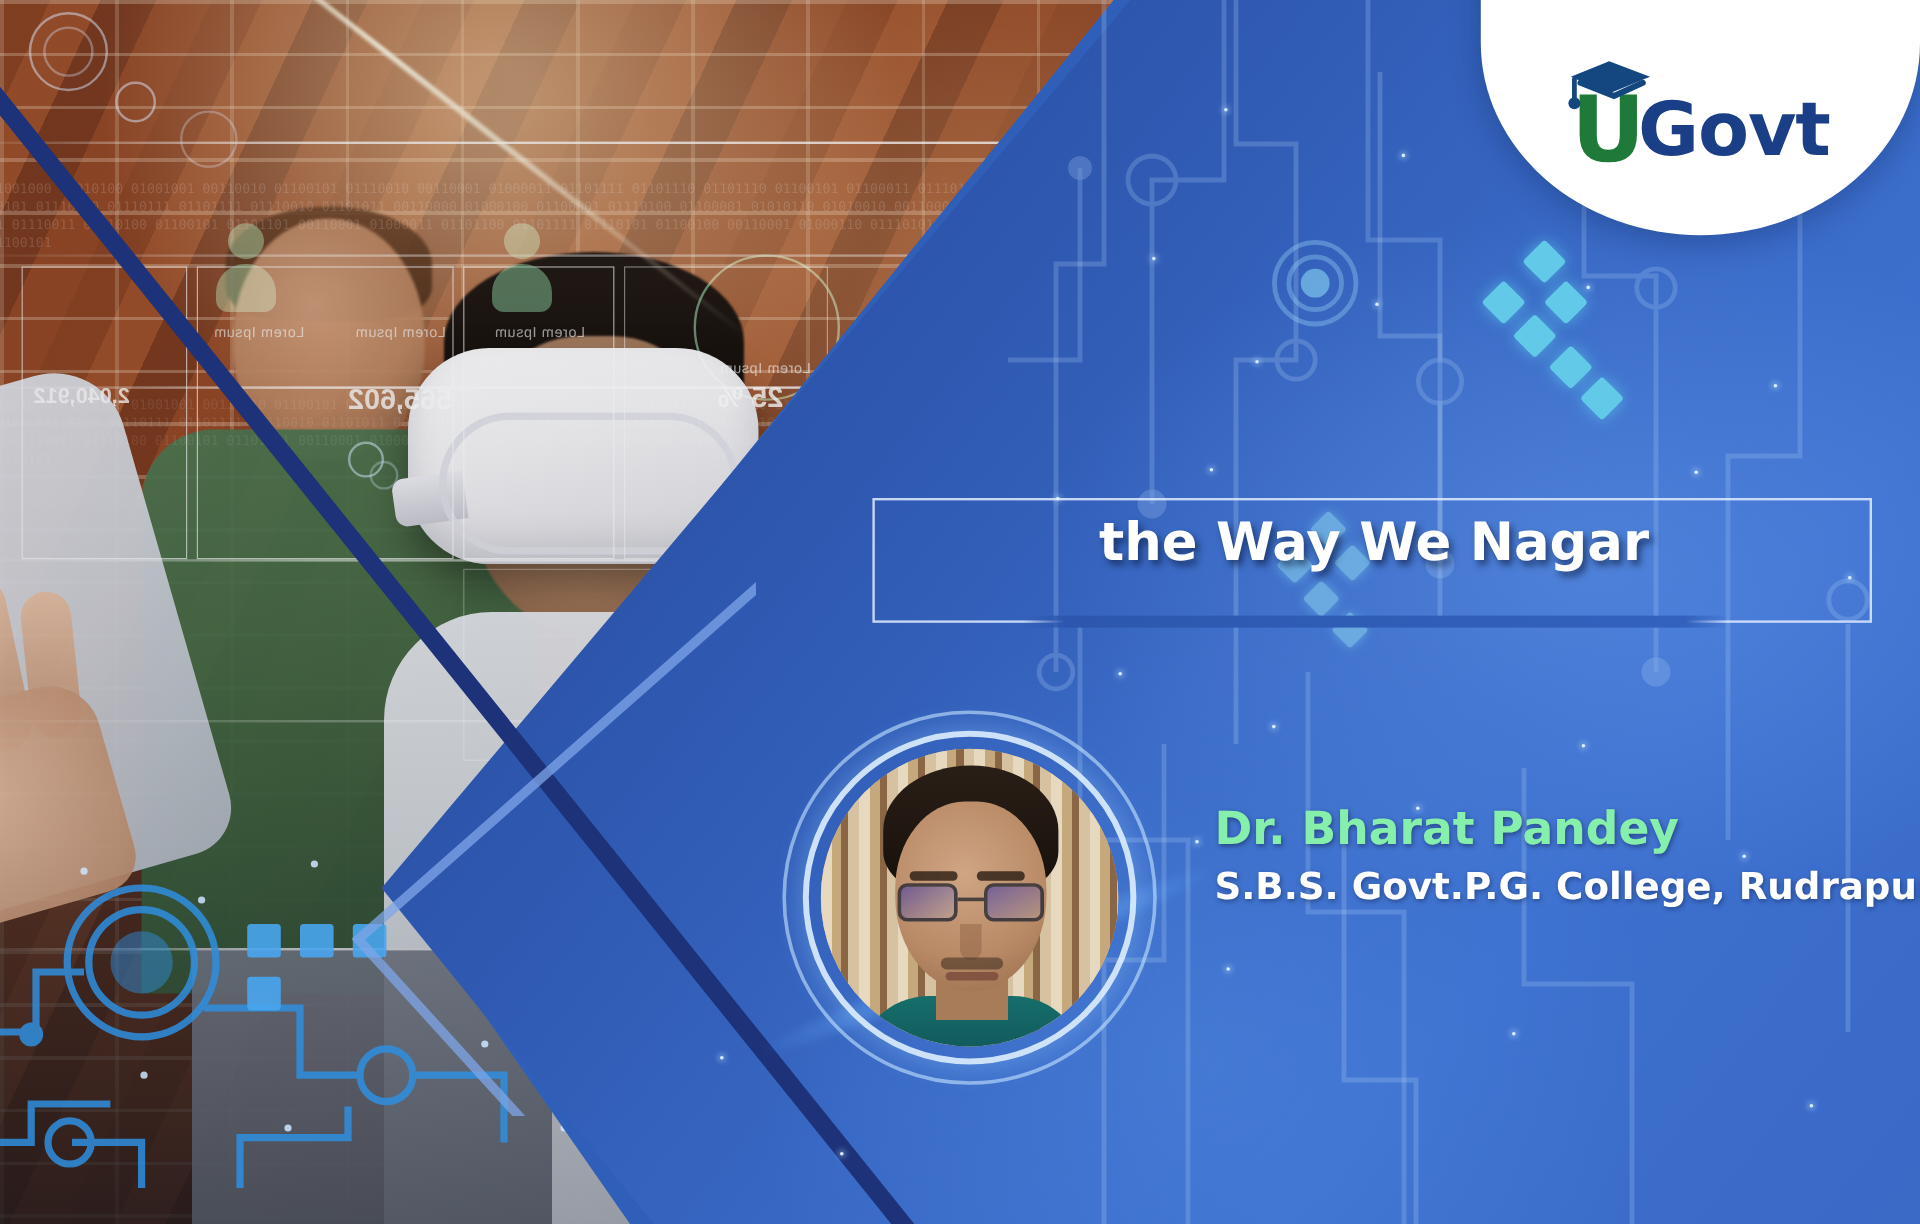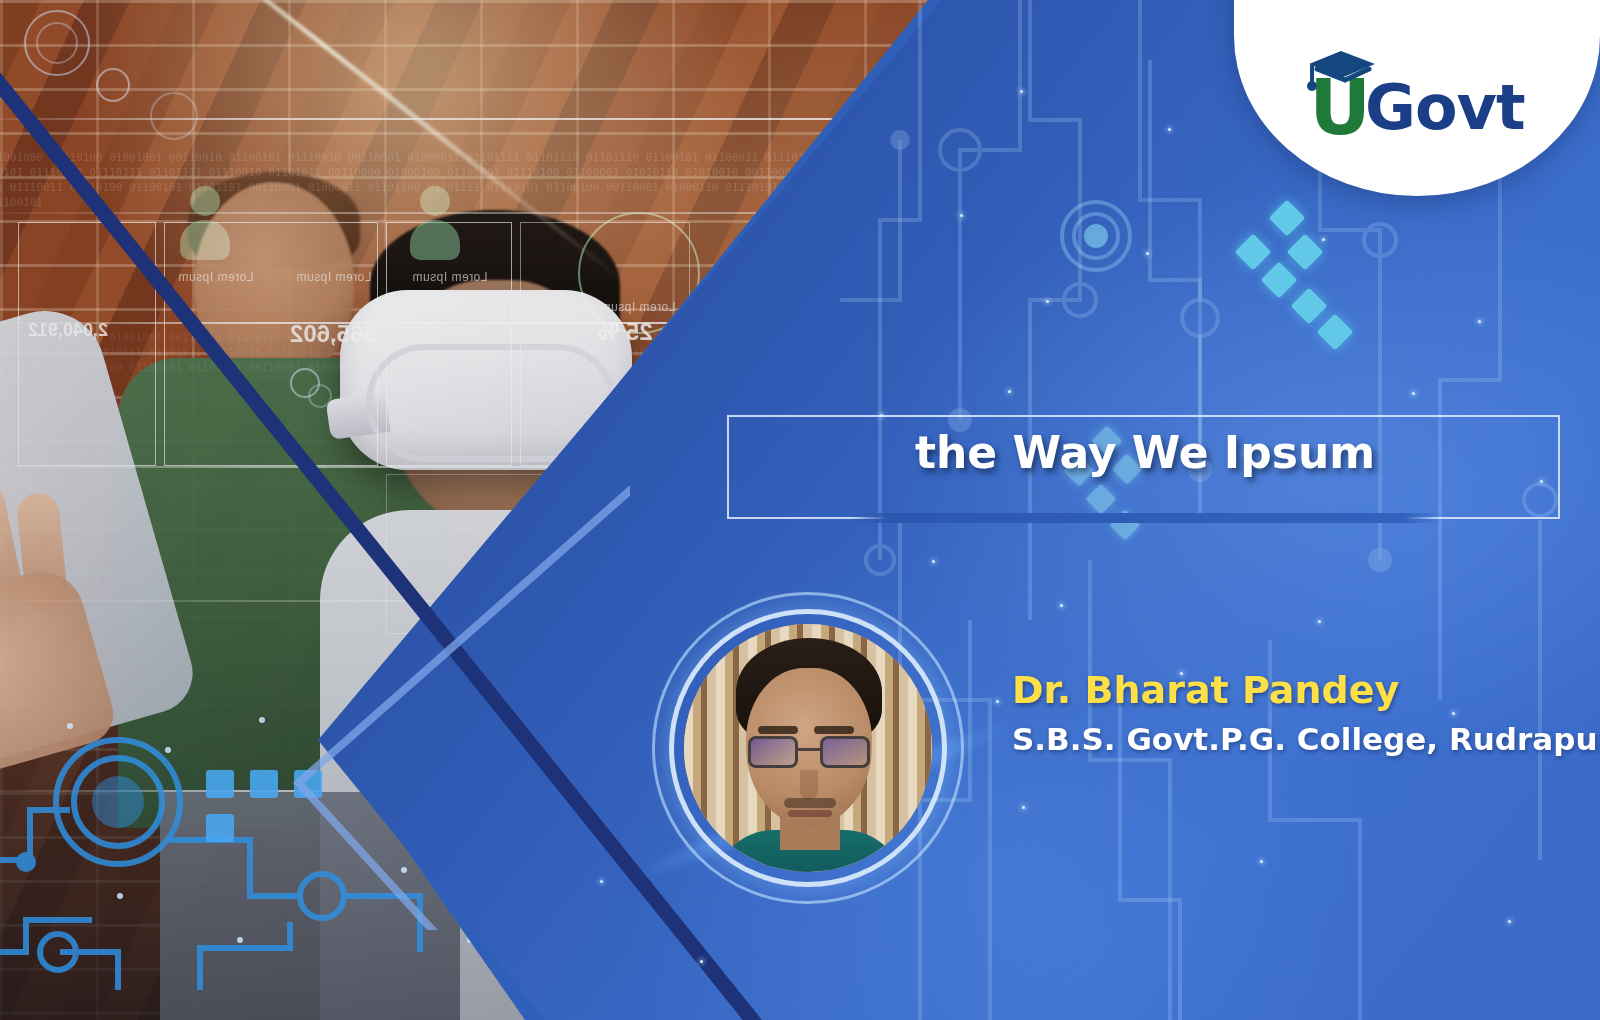--- a/index.html
+++ b/index.html
@@ -361,21 +361,21 @@
   }
   .p-neck{
     position:absolute; left:96px; top:192px; width:60px; height:34px;
     background:#a87c58;
   }
 
   .speaker-info{
     position:absolute; left:1012px; top:665px; width:560px;
   }
   .speaker-name{
-    font-size:38px; font-weight:800; color:#fde047; line-height:1.35;
+    font-size:38px; font-weight:800; color:#86efac; line-height:1.35;
     font-family:"DejaVu Sans", sans-serif;
     text-shadow:1px 2px 4px rgba(6,16,44,.45);
   }
   .speaker-line{
     font-size:31px; font-weight:600; color:#ffffff; line-height:1.52;
     font-family:"DejaVu Sans", sans-serif;
     text-shadow:1px 2px 4px rgba(6,16,44,.40);
     white-space:nowrap;
   }
 </style>
@@ -604,21 +604,21 @@
       <span class="logo-u">U</span>
       <span class="logo-lektz">Govt</span>
     </div>
   </div>
 
 
   <div class="subtitle-box"></div>
   <div class="subtitle-mask"></div>
 
   <div class="subtitle">
-    <div>the Way We Ipsum</div>
+    <div>the Way We Nagar</div>
   </div>
 
   <div class="portrait-ring"></div>
   <div class="portrait-ring2"></div>
   <div class="portrait">
     <div class="curtain"></div>
     <div class="p-shirt"></div>
     <div class="p-neck"></div>
     <div class="p-hair"></div>
     <div class="p-face"></div>

